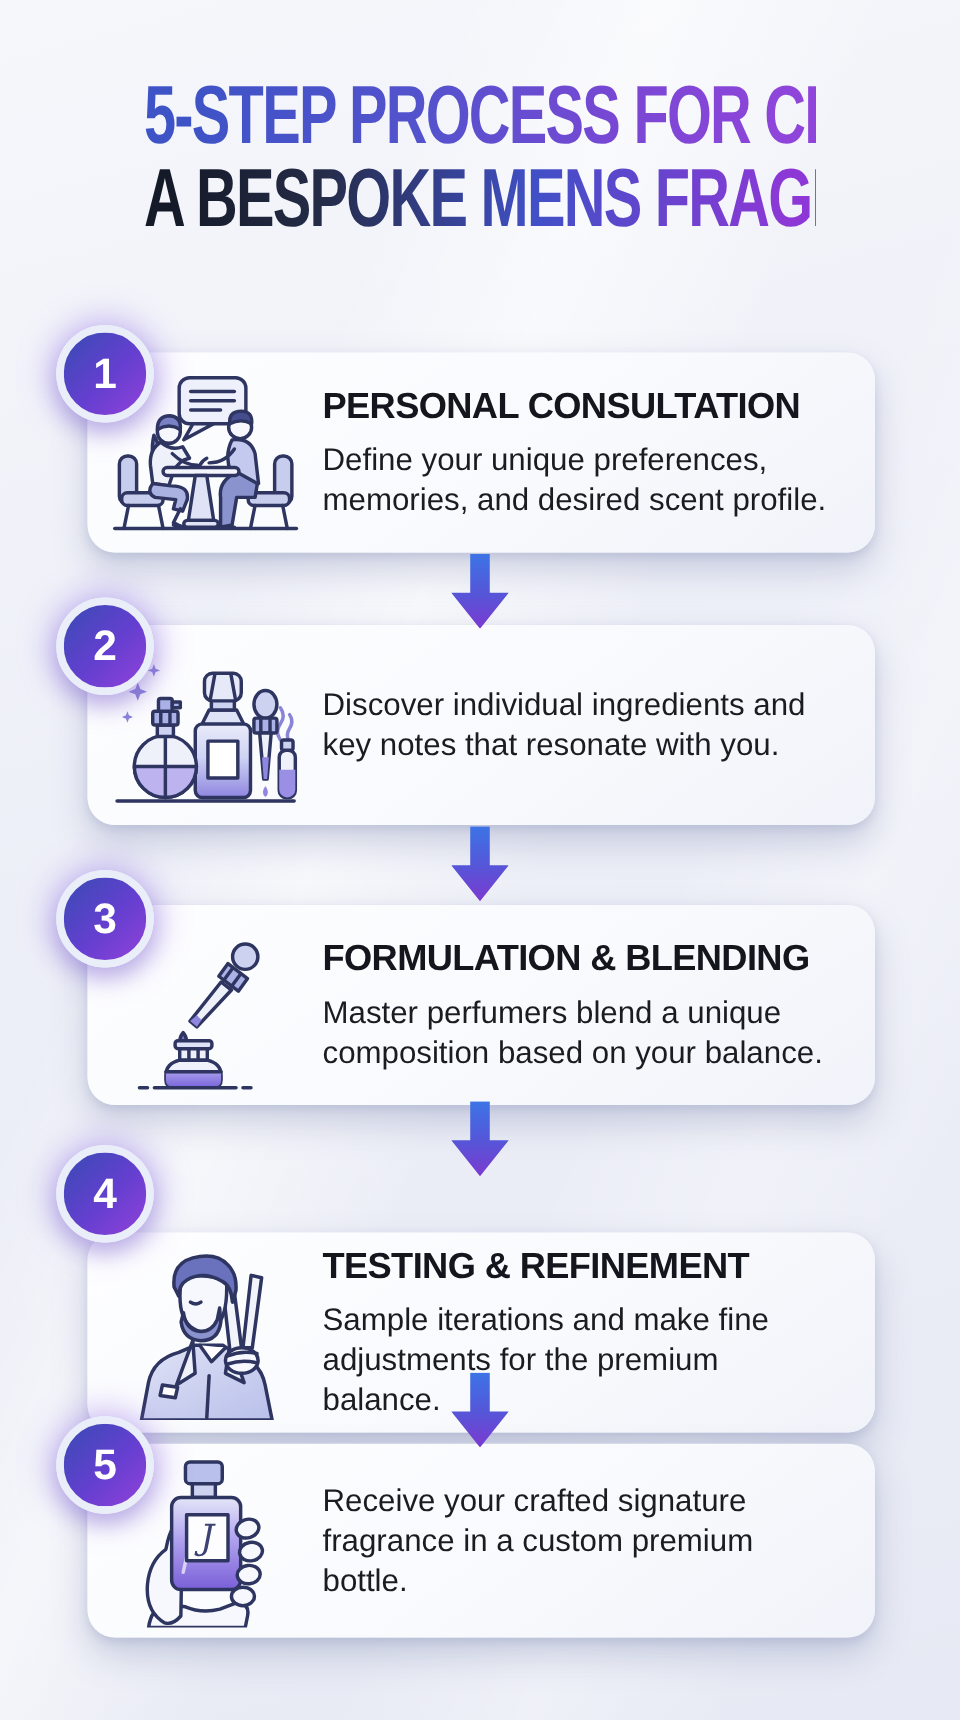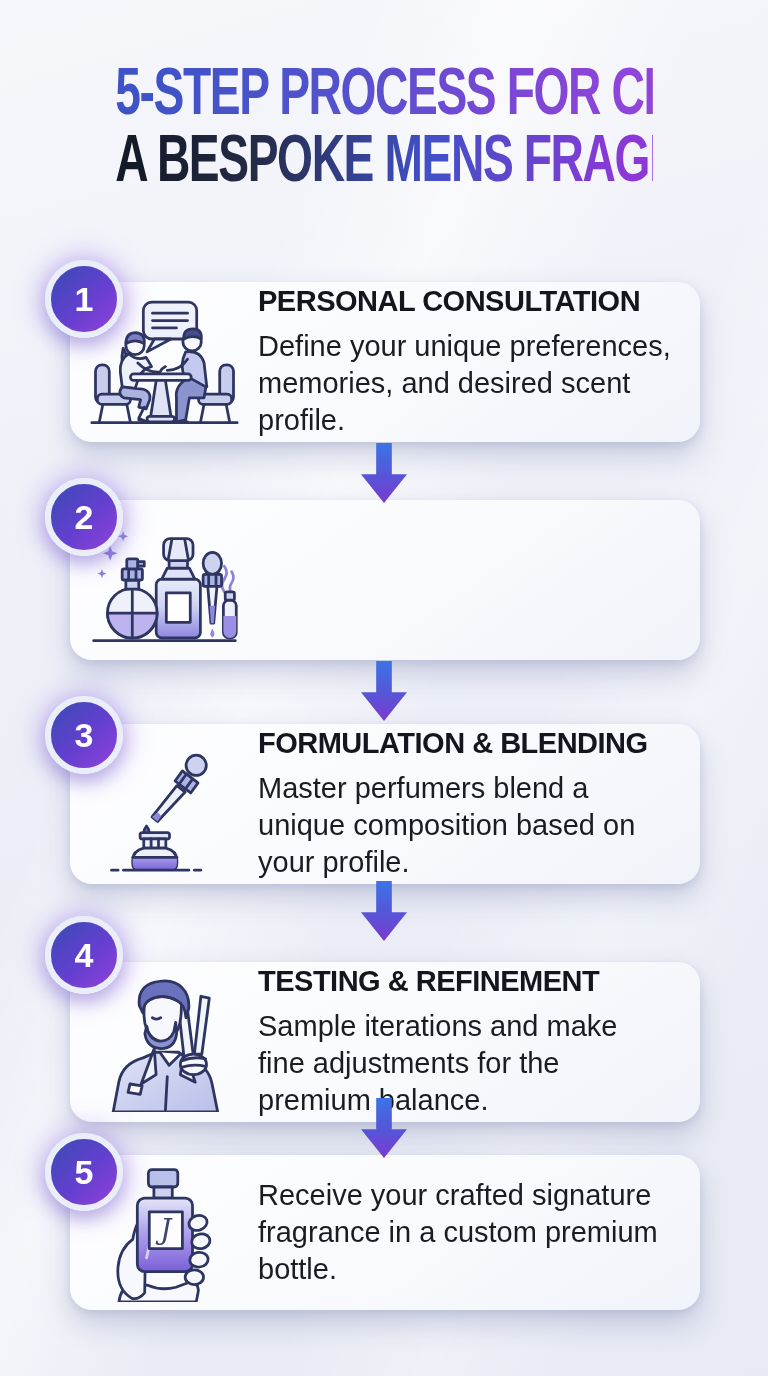--- a/index.html
+++ b/index.html
@@ -26,21 +26,21 @@
   
   .card{
     position:absolute;left:70px;width:630px;height:160px;border-radius:22px;
     background:linear-gradient(145deg,#fefeff 0%,#f8fafd 55%,#f1f3fa 100%);
     box-shadow:0 14px 28px rgba(110,120,165,.30), 0 3px 8px rgba(110,120,165,.18);
     display:flex;align-items:center;
   }
   .icon-box{width:188px;min-width:188px;display:flex;align-items:center;justify-content:center;}
   .card-text{flex:1;padding-right:28px;max-width:440px;}
   .step-title{font-size:29px;font-weight:700;color:#14161d;letter-spacing:-.5px;margin:0 0 10px 0;}
-  .step-desc{font-size:29px;font-weight:500;color:#1a1c22;line-height:1.28;margin:0;}
+  .step-desc{font-size:25px;font-weight:500;color:#1a1c22;line-height:1.28;margin:0;}
   
   .badge{
     position:absolute;width:66px;height:66px;border-radius:50%;
     border:6px solid #e9eef9;
     background:linear-gradient(135deg,#3f49b8 8%,#653fd0 55%,#8d41d8 95%);
     display:flex;align-items:center;justify-content:center;
     color:#fff;font-size:34px;font-weight:700;
     box-shadow:0 0 24px 7px rgba(155,120,235,.40), 0 8px 16px rgba(80,70,160,.28);
     z-index:3;left:45px;
   }
@@ -157,20 +157,21 @@
           <path d="M134 103 L140 103 L138.5 122 L135.5 122 Z" fill="#8f86e0" stroke="none"></path>
           <path d="M137 128 q4.5 6 0 9.5 q-4.5 -3.5 0 -9.5 z" fill="#8f86e0" stroke="none"></path>
           <rect x="149" y="97" width="14" height="41" rx="6" fill="#eef0fa"></rect>
           <path d="M149 114 h14 v17 a7 7 0 0 1 -7 7 a7 7 0 0 1 -7 -7 z" fill="#9a8fe4" stroke="none"></path>
           <rect x="151" y="88" width="10" height="9" rx="2" fill="#ccd2f0"></rect>
           <line x1="8" y1="141" x2="162" y2="141"></line>
         </g>
       </svg>
     </div>
     <div class="card-text">
+      <p class="step-desc">Discover individual ingredients and key notes that resonate with you.</p>
     </div>
   </div>
 
   <div class="arrow" style="top:661px"></div>
 
   <div class="badge" style="top:696px">
     <span>3</span>
   </div>
   <div class="card" style="top:724px">
     <div class="icon-box">
@@ -197,30 +198,30 @@
           <path d="M41 133 h48 v7 q0 6 -6 6 h-36 q-6 0 -6 -6 z" fill="url(#g3)" stroke="none"></path>
           <line x1="41" y1="133" x2="89" y2="133"></line>
           <line x1="18" y1="147" x2="25" y2="147"></line>
             <line x1="31" y1="147" x2="102" y2="147"></line>
             <line x1="108" y1="147" x2="115" y2="147"></line>
         </g>
       </svg>
     </div>
     <div class="card-text">
       <h2 class="step-title">FORMULATION &amp; BLENDING</h2>
-      <p class="step-desc">Master perfumers blend a unique composition based on your profile.</p>
+      <p class="step-desc">Master perfumers blend a unique composition based on your balance.</p>
     </div>
   </div>
 
   <div class="arrow" style="top:881px"></div>
 
   <div class="badge" style="top:916px">
     <span>4</span>
   </div>
-  <div class="card" style="top:962px">
+  <div class="card" style="top:986px">
     <div class="icon-box">
       <svg width="165" height="140" viewBox="0 0 170 150">
         <defs>
           <linearGradient id="g4" x1="0" y1="0" x2="1" y2="1">
             <stop offset="0" stop-color="#dfe2f6"></stop>
               <stop offset="1" stop-color="#b9c0ea"></stop>
           </linearGradient>
         </defs>
         <g class="ln" fill="none">
           <path d="M30 150 l6 -32 q4 -20 26 -26 l14 -6 24 0 12 8 q20 6 24 26 l6 30 z" fill="url(#g4)"></path>

